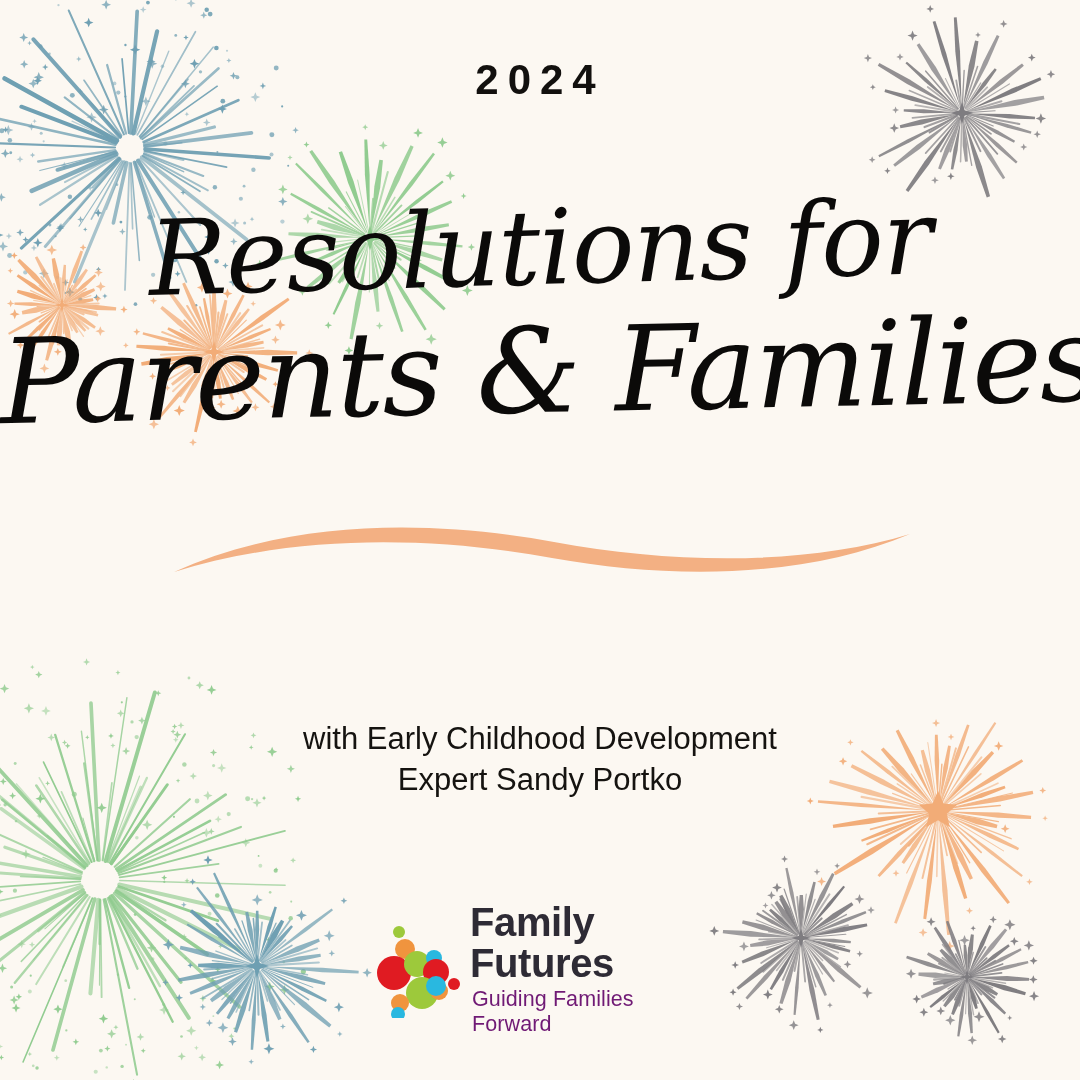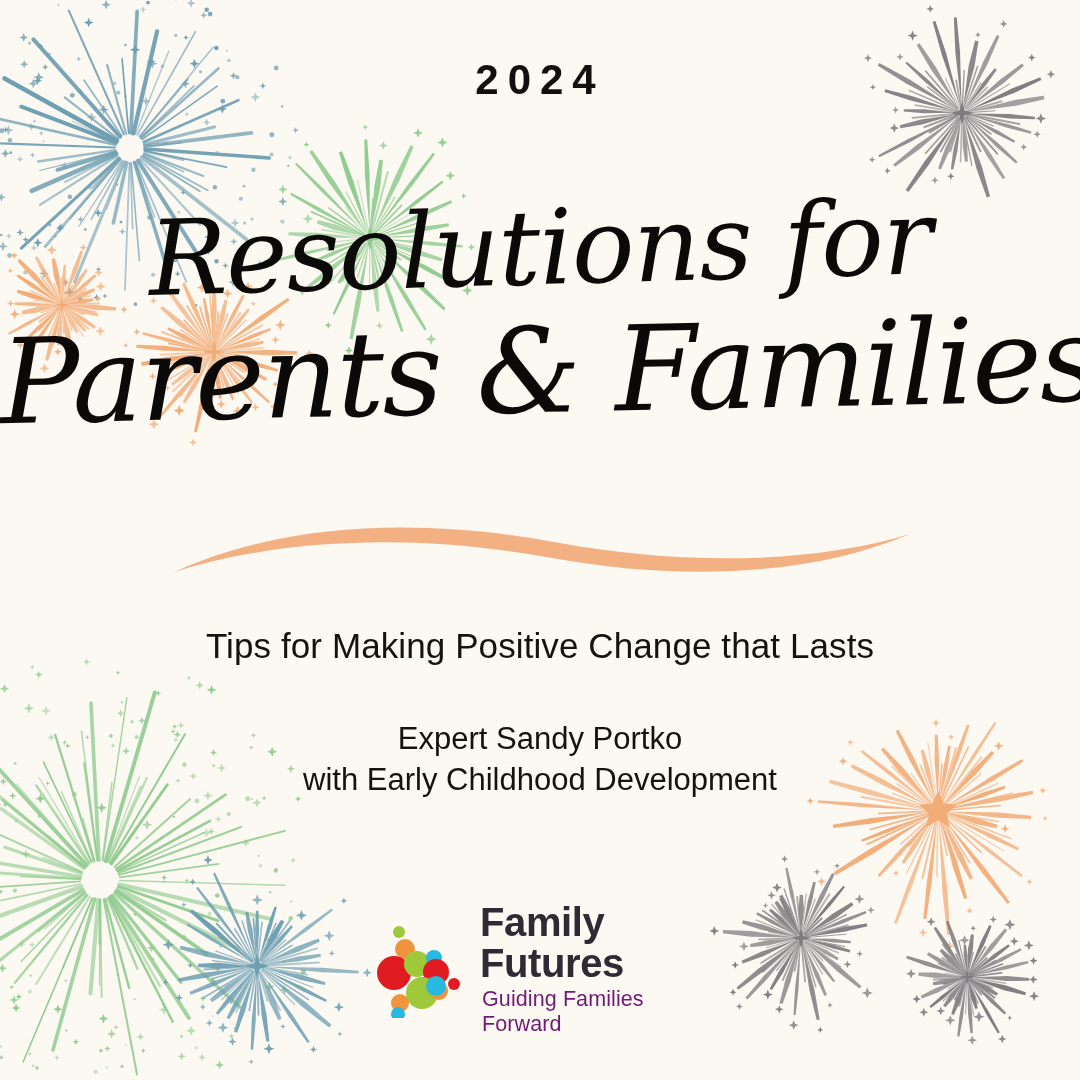--- a/index.html
+++ b/index.html
@@ -114,21 +114,21 @@
     height: 100px;
     display: flex;
     align-items: center;
   }
   .logo-mark {
     width: 96px;
     height: 96px;
     flex: 0 0 96px;
   }
   .logo-text {
-    margin-left: 12px;
+    margin-left: 2px;
     display: flex;
     flex-direction: column;
     justify-content: center;
   }
   .logo-name {
     font-size: 40px;
     font-weight: 700;
     color: #2E2B35;
     letter-spacing: -0.4px;
     line-height: 1.02;
@@ -1224,25 +1224,24 @@
   <div class="title-wrap">
     <span class="title-line l1">Resolutions for</span>
     <span class="title-line l2">Parents &amp; Families</span>
   </div>
 
   <svg class="wave" viewBox="0 0 736 72" xmlns="http://www.w3.org/2000/svg" preserveAspectRatio="none">
     <path id="wave-path" d="M0,64 C120,10 260,12 380,34 C500,56 630,58 736,26
                             C632,70 500,72 378,50 C258,28 122,26 0,64 Z" fill="#F3B083"></path>
   </svg>
 
-  <div class="subtitle">Tips for Making Positive Change that Lasts</div>
 
   <div class="presenter">
+    <span>with Early Childhood Development</span>
     <span>Expert Sandy Portko</span>
-    <span>with Early Childhood Development</span>
   </div>
 
   <div class="logo">
     <svg class="logo-mark" viewBox="0 0 96 96" xmlns="http://www.w3.org/2000/svg">
       <circle id="d1" cx="27" cy="10" r="6" fill="#9DC93B"></circle>
       <circle id="d2" cx="33" cy="27" r="10" fill="#F0943E"></circle>
       <circle id="d3" cx="22" cy="51" r="17" fill="#E01B22"></circle>
       <circle id="d4" cx="45" cy="42" r="13" fill="#9DC93B"></circle>
       <circle id="d5" cx="62" cy="36" r="8" fill="#29B8E0"></circle>
       <circle id="d6" cx="64" cy="50" r="13" fill="#E01B22"></circle>

